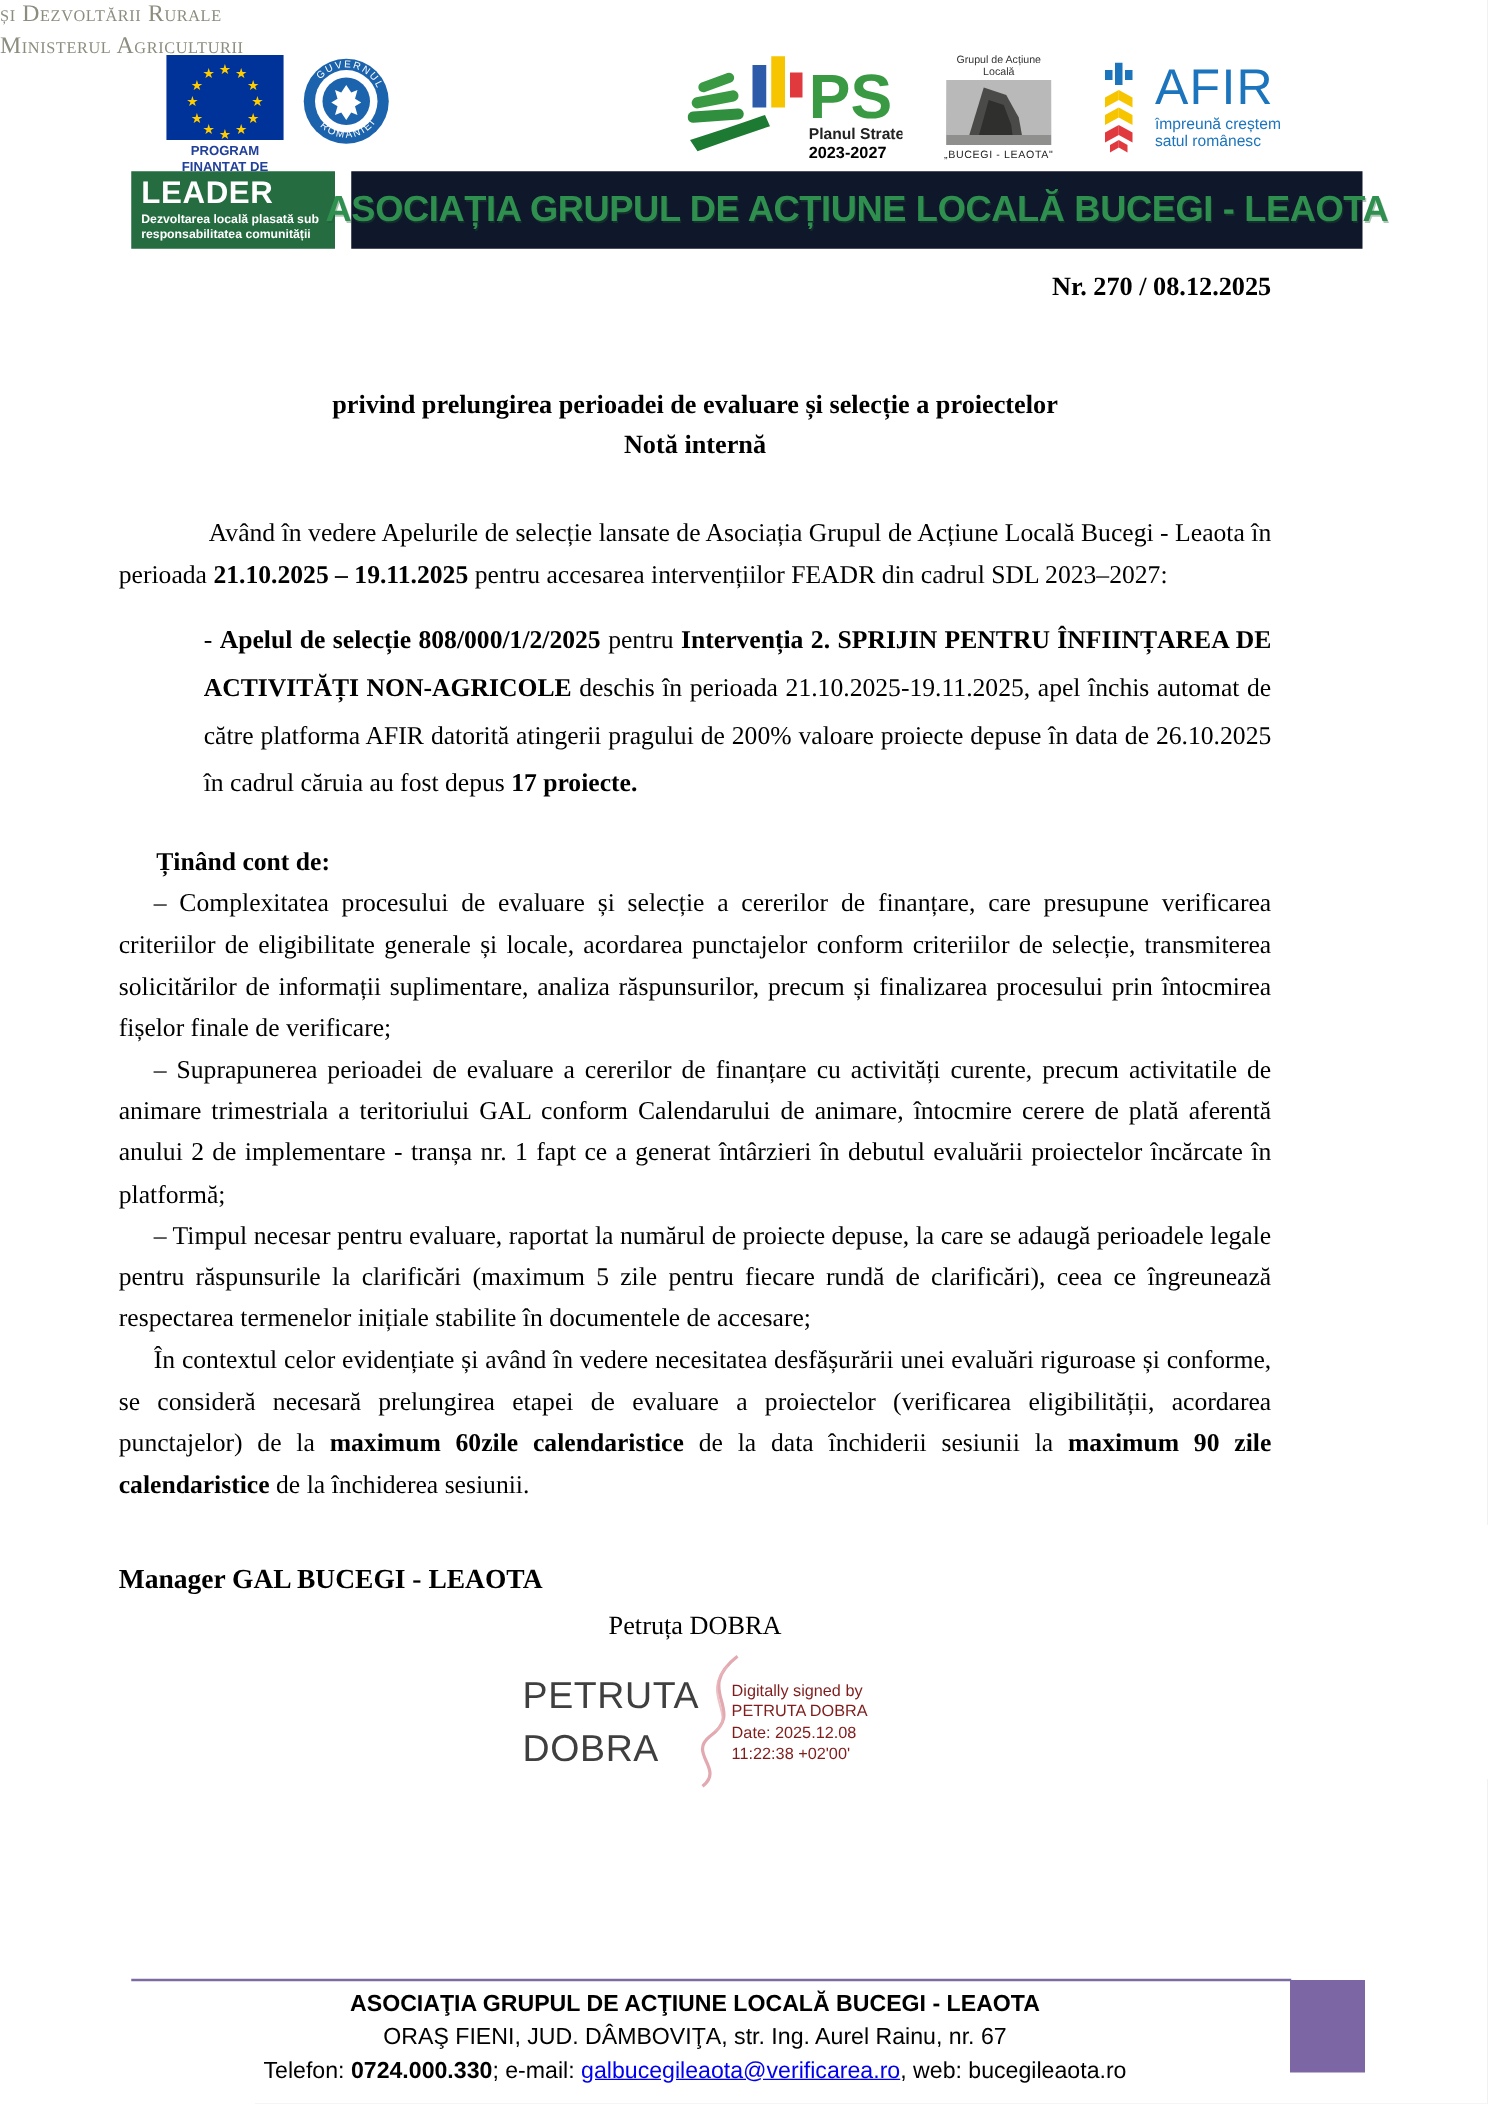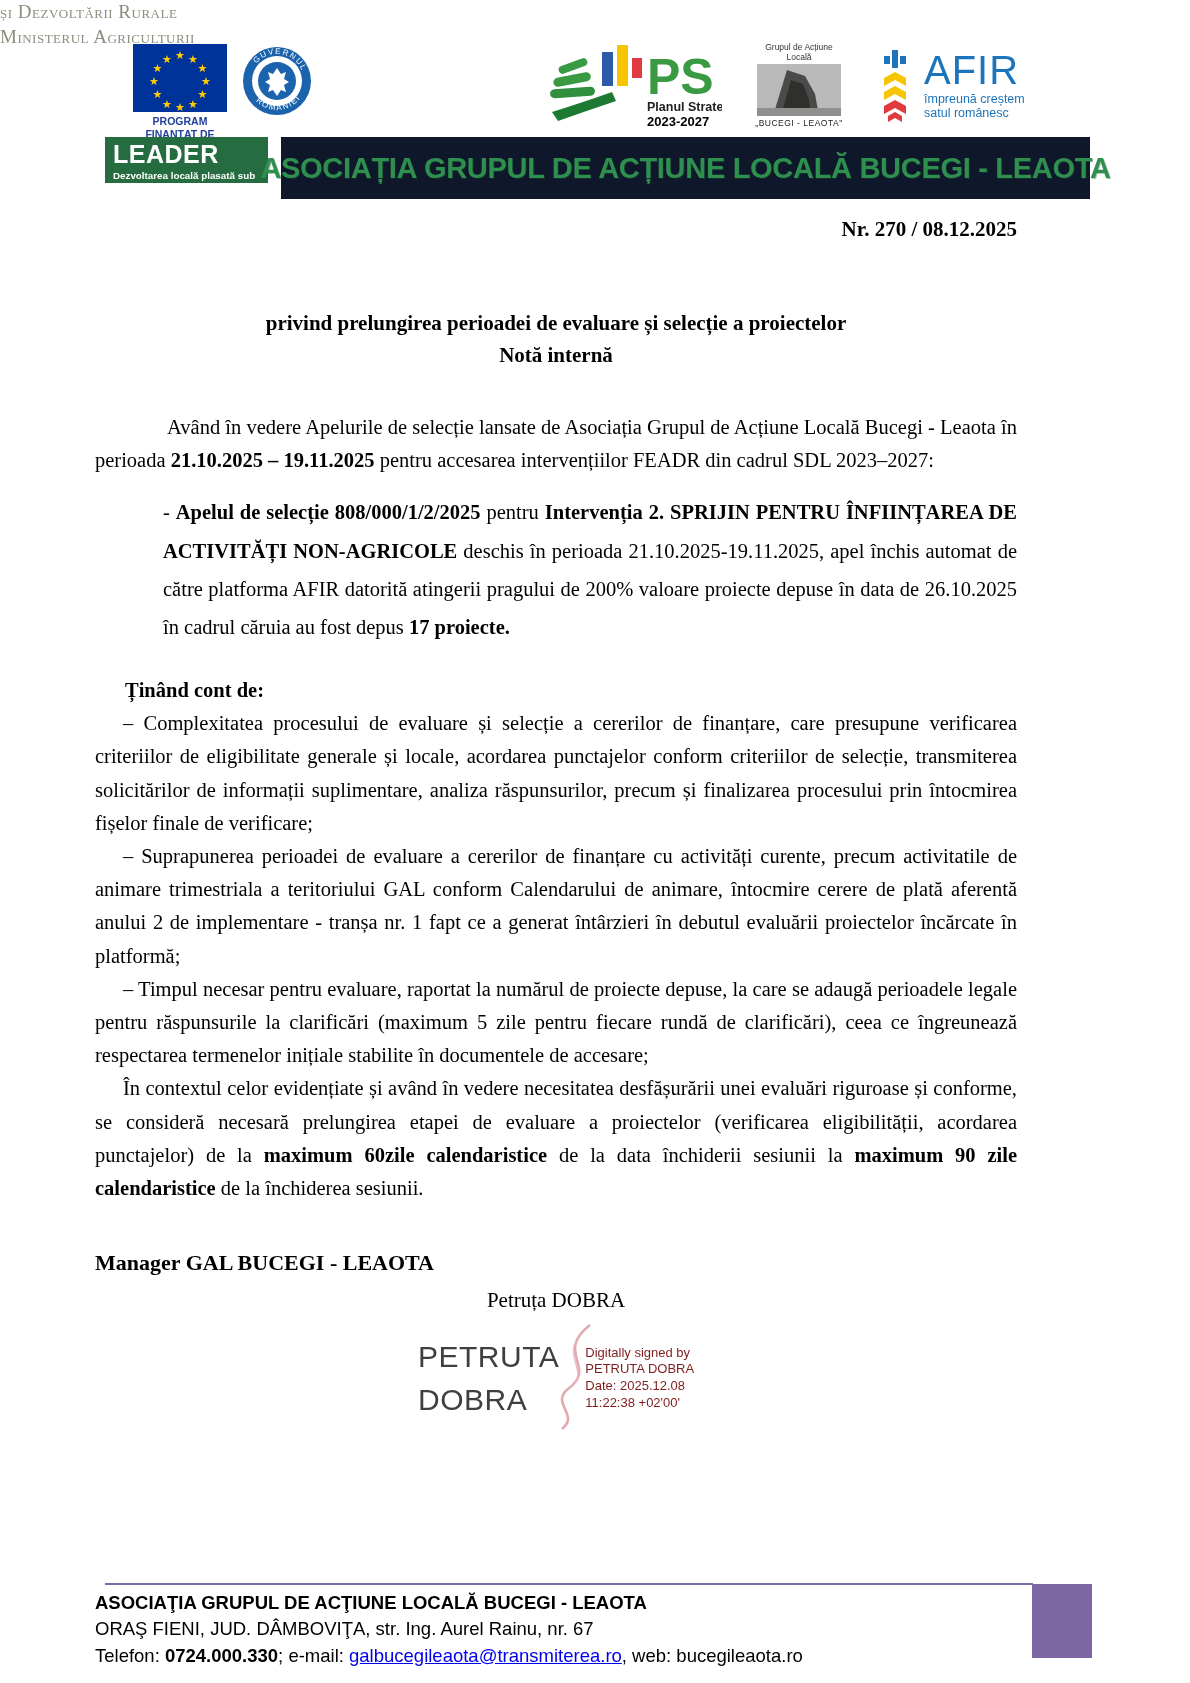--- a/index.html
+++ b/index.html
@@ -24,21 +24,21 @@
   .gal-photo .cap { font-size:8.5px; color:#333; }
   .gal-photo .photo { position:relative; width:84px; height:52px; margin:2px auto 2px;
     background:linear-gradient(#d8d8d8,#a8a8a8); }
   .gal-photo .photo svg { position:absolute; inset:0; }
   .gal-photo .cap2 { font-size:8.5px; color:#222; letter-spacing:.5px; }
   .afir-logo { left:874px; top:50px; display:flex; gap:8px; align-items:flex-start; }
   .afir-text { font-family:"Liberation Sans",sans-serif; color:#1c75bc; }
   .afir-abbr { font-size:40px; font-weight:normal; line-height:1; letter-spacing:1px; }
   .afir-tag { font-size:12.5px; line-height:1.15; margin-top:2px; }
   
-  .leader-box { position:absolute; left:105px; top:137px; width:163px; height:46px;
+  .leader-box { position:absolute; left:105px; top:137px; width:163px; height:62px;
     background:#256c41; color:#fff; padding:5px 8px 4px;
     font-family:"Liberation Sans",sans-serif; }
   .leader-title { font-size:25px; font-weight:bold; line-height:1; letter-spacing:.5px; }
   .leader-sub { font-size:9.8px; font-weight:bold; line-height:1.2; margin-top:3px; }
   .banner { position:absolute; left:281px; top:137px; width:809px; height:62px;
     background:#0f172a; display:flex; align-items:center; justify-content:center; }
   .banner-title { font-family:"Liberation Sans",sans-serif; font-weight:bold;
     font-size:29px; color:#2f8f4f; letter-spacing:-.3px;
     text-shadow:1px 1px 0 rgba(30,90,50,.35); white-space:nowrap; }
   
@@ -56,21 +56,21 @@
   .sig-role { margin-top:40px; font-weight:bold; font-size:22px; }
   .sig-name { text-align:center; font-size:21px; margin-top:2px; }
   .sig-visual { position:relative; width:300px; margin:18px auto 0; left:12px;
     display:flex; align-items:center; font-family:"Liberation Sans",sans-serif; }
   .sig-big { font-size:30px; color:#3f3f3f; line-height:1.45; letter-spacing:.5px; }
   .sig-ribbon { position:absolute; left:128px; top:-12px; pointer-events:none; }
   .sig-details { margin-left:26px; font-size:13px; color:#7f1d1d; line-height:1.3; white-space:nowrap; }
   
   .footer-rule { position:absolute; left:105px; top:1583px; width:928px; height:2px; background:#7c6ba2; }
   .footer-block { position:absolute; left:1032px; top:1584px; width:60px; height:74px; background:#7c66a4; }
-  .footer-text { position:absolute; left:95px; top:1590px; width:922px; 
+  .footer-text { position:absolute; left:95px; top:1590px; width:922px; text-align:center;
     font-family:"Liberation Sans",sans-serif; font-size:18.5px; line-height:1.42; color:#000; }
   .footer-l1 { font-weight:bold; }
   .footer-text a { color:#0000ee; text-decoration:underline; }
 </style>
 </head>
 <body>
 
 <div class="page">
 
   <div class="logo eu-logo">
@@ -208,16 +208,16 @@
         <div>11:22:38 +02'00'</div>
       </div>
     </div>
   </div>
 
   <div class="footer-rule"></div>
   <div class="footer-block"></div>
   <div class="footer-text">
     <div class="footer-l1">ASOCIAŢIA GRUPUL DE ACŢIUNE LOCALĂ BUCEGI - LEAOTA</div>
     <div>ORAŞ FIENI, JUD. DÂMBOVIŢA, str. Ing. Aurel Rainu, nr. 67</div>
-    <div><span>Telefon: </span><span class="bold">0724.000.330</span><span>; e-mail: </span><a href="#">galbucegileaota@transmiterea.ro</a><span>,  web: bucegileaota.ro</span></div>
+    <div><span>Telefon: </span><span class="bold">0724.000.330</span><span>; e-mail: </span><a href="#">galbucegileaota@verificarea.ro</a><span>,  web: bucegileaota.ro</span></div>
   </div>
 
 </div>
 
 </body></html>

